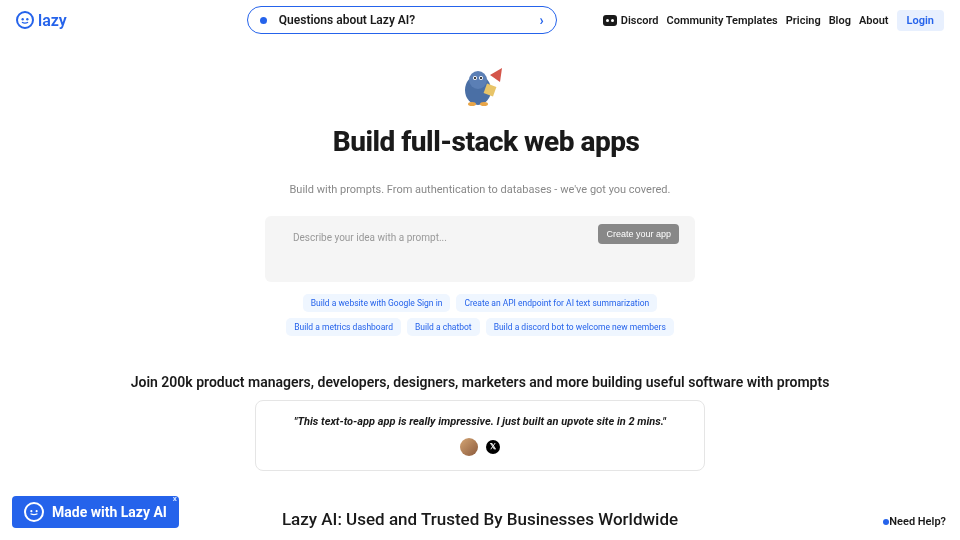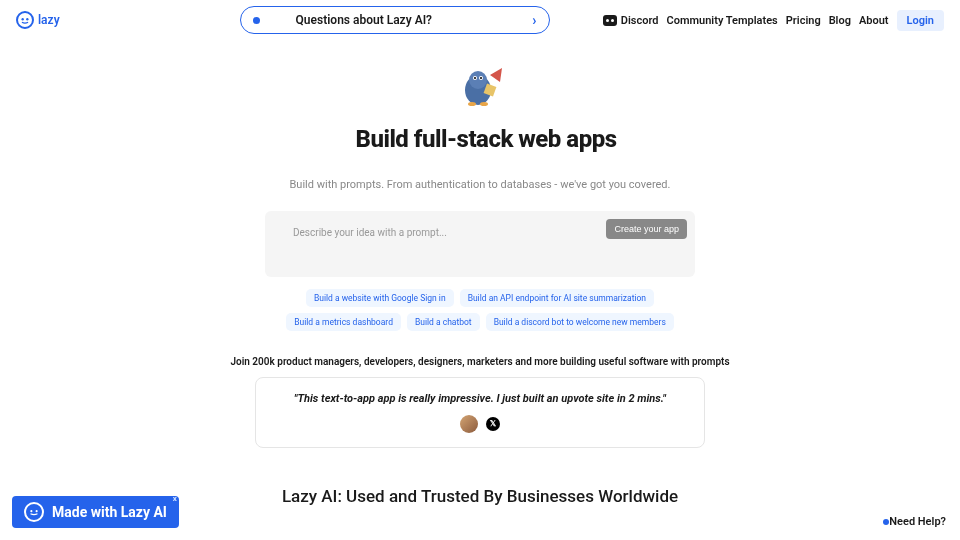--- a/index.html
+++ b/index.html
@@ -1,50 +1,50 @@
 <!DOCTYPE html>
 <html><head>
   <meta charset="utf-8">
   <style>
     * { margin: 0; padding: 0; box-sizing: border-box; }
     body { font-family: -apple-system, BlinkMacSystemFont, "Segoe UI", Roboto, sans-serif; background: #fff; color: #1a1a1a; width: 960px; height: 540px; overflow: hidden; position: relative; }
     
     .header { display: flex; align-items: center; padding: 6px 16px; gap: 20px; }
-    .logo { display: flex; align-items: center; gap: 4px; color: #2563eb; font-weight: 600; font-size: 12px; justify-content: center; }
+    .logo { display: flex; align-items: center; gap: 4px; color: #2563eb; font-weight: 600; font-size: 16px; justify-content: center; }
     .logo-icon { width: 18px; height: 18px; border: 2px solid #2563eb; border-radius: 50%; display: flex; align-items: center; justify-content: center; font-size: 10px; }
     
-    .search-pill { flex: 0 0 auto; margin-left: 160px; display: flex; align-items: center; border: 1.5px solid #2563eb; border-radius: 20px; padding: 5px 12px; width: 310px; background: #fff; gap: 24px; }
+    .search-pill { flex: 0 0 auto; margin-left: 160px; display: flex; align-items: center; border: 1.5px solid #2563eb; border-radius: 20px; padding: 5px 12px; width: 310px; background: #fff; }
     .search-dot { width: 7px; height: 7px; background: #2563eb; border-radius: 50%; margin-right: 12px; }
     .search-text { flex: 1; font-size: 12px; font-weight: 600; color: #1a1a1a; }
     .search-chevron { color: #2563eb; font-size: 14px; font-weight: bold; }
     
     .nav { margin-left: auto; display: flex; align-items: center; gap: 8px; font-size: 11px; font-weight: 600; color: #1a1a1a; }
     .nav-item { cursor: pointer; display: flex; align-items: center; gap: 4px; }
     .discord-icon { width: 14px; height: 11px; background: #1a1a1a; border-radius: 3px; position: relative; }
     .discord-icon::before, .discord-icon::after { content: ''; position: absolute; width: 3px; height: 3px; background: #fff; border-radius: 50%; top: 4px; }
     .discord-icon::before { left: 3px; }
     .discord-icon::after { right: 3px; }
     .login-btn { background: #e8f0fe; color: #2563eb; padding: 4px 10px; border-radius: 4px; }
     
     .hero { text-align: center; margin-top: 20px; }
     .mascot { width: 60px; height: 55px; margin: 0 auto 10px; position: relative; }
     .mascot svg { width: 100%; height: 100%; }
     
-    .hero-title { font-size: 24px; font-weight: 800; line-height: 1.2; letter-spacing: -0.5px; margin-left: 12px; }
+    .hero-title { font-size: 28px; font-weight: 800; line-height: 1.2; letter-spacing: -0.5px; margin-left: 12px; }
     .hero-title-blue { color: #2563eb; }
     .hero-sub { font-size: 11px; color: #888; margin-top: 24px; }
     
     .prompt-box { width: 430px; height: 66px; margin: 20px auto 0; background: #f5f5f5; border-radius: 6px; padding: 10px 12px; position: relative; text-align: left; }
     .prompt-placeholder { font-size: 10px; color: #999; padding-left: 16px; }
-    .create-btn { position: absolute; top: 8px; right: 8px; background: #888; color: #fff; font-size: 9px; padding: 5px 8px; border-radius: 4px; border: none; cursor: pointer; }
+    .create-btn { position: absolute; top: 8px; right: 16px; background: #888; color: #fff; font-size: 9px; padding: 5px 8px; border-radius: 4px; border: none; cursor: pointer; }
     
     .chips { display: flex; flex-wrap: wrap; justify-content: center; gap: 6px; margin-top: 12px; width: 460px; margin-left: auto; margin-right: auto; }
     .chip { background: #eff6ff; color: #2563eb; font-size: 8.5px; padding: 4px 8px; border-radius: 5px; cursor: pointer; }
     
-    .join-text { text-align: center; font-size: 10px; font-weight: 600; margin-top: 25px; color: #1a1a1a; }
+    .join-text { text-align: center; font-size: 14px; font-weight: 600; margin-top: 38px; color: #1a1a1a; }
     
     .testimonial { width: 450px; margin: 10px auto 0; border: 1px solid #e5e5e5; border-radius: 8px; padding: 14px 20px; text-align: center; }
     .testimonial-quote { font-size: 11px; font-weight: 700; font-style: italic; }
     .testimonial-author { display: flex; align-items: center; justify-content: center; gap: 8px; margin-top: 10px; font-size: 11px; }
     .avatar { width: 18px; height: 18px; border-radius: 50%; background: linear-gradient(135deg, #d4a574, #8b5a3c); }
     .x-icon { width: 14px; height: 14px; background: #000; border-radius: 50%; color: #fff; display: flex; align-items: center; justify-content: center; font-size: 8px; font-weight: bold; }
     
     .trusted { text-align: center; font-size: 17px; font-weight: 500; margin-top: 38px; }
     
     .badge { position: absolute; bottom: 12px; left: 12px; background: #2563eb; color: #fff; padding: 6px 12px; border-radius: 4px; display: flex; align-items: center; gap: 8px; font-size: 14px; font-weight: 700; }
@@ -108,21 +108,21 @@
   </h1>
   <p class="hero-sub">Build with prompts. From authentication to databases - we've got you covered.</p>
 
   <div class="prompt-box">
     <span class="prompt-placeholder">Describe your idea with a prompt...</span>
     <button class="create-btn">Create your app</button>
   </div>
 
   <div class="chips">
     <span class="chip">Build a website with Google Sign in</span>
-    <span class="chip">Build an API endpoint for AI site summarization</span>
+    <span class="chip">Create an API endpoint for AI text summarization</span>
     <span class="chip">Build a metrics dashboard</span>
     <span class="chip">Build a chatbot</span>
     <span class="chip">Build a discord bot to welcome new members</span>
   </div>
 
   <p class="join-text">Join 200k product managers, developers, designers, marketers and more building useful software with prompts</p>
 
   <div class="testimonial">
     <p class="testimonial-quote">"This text-to-app app is really impressive. I just built an upvote site in 2 mins."</p>
     <div class="testimonial-author">

